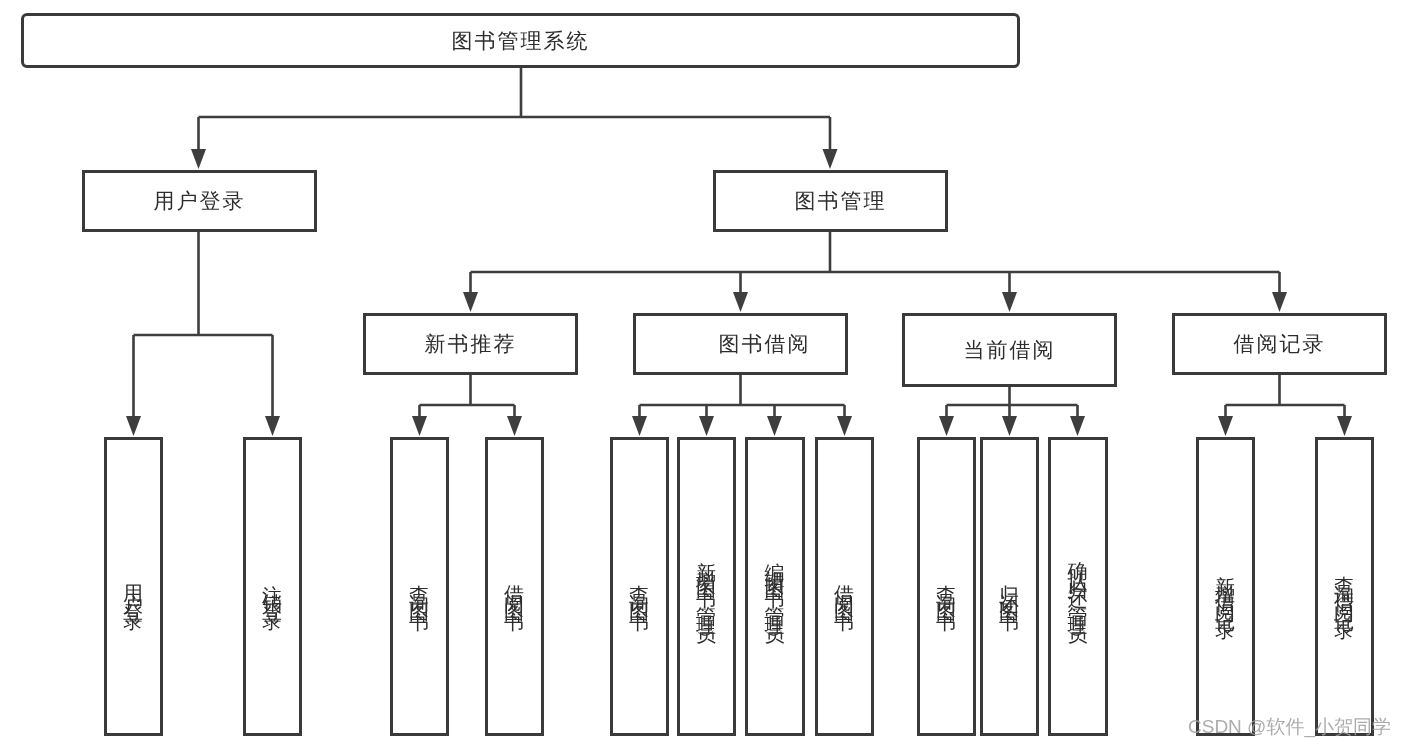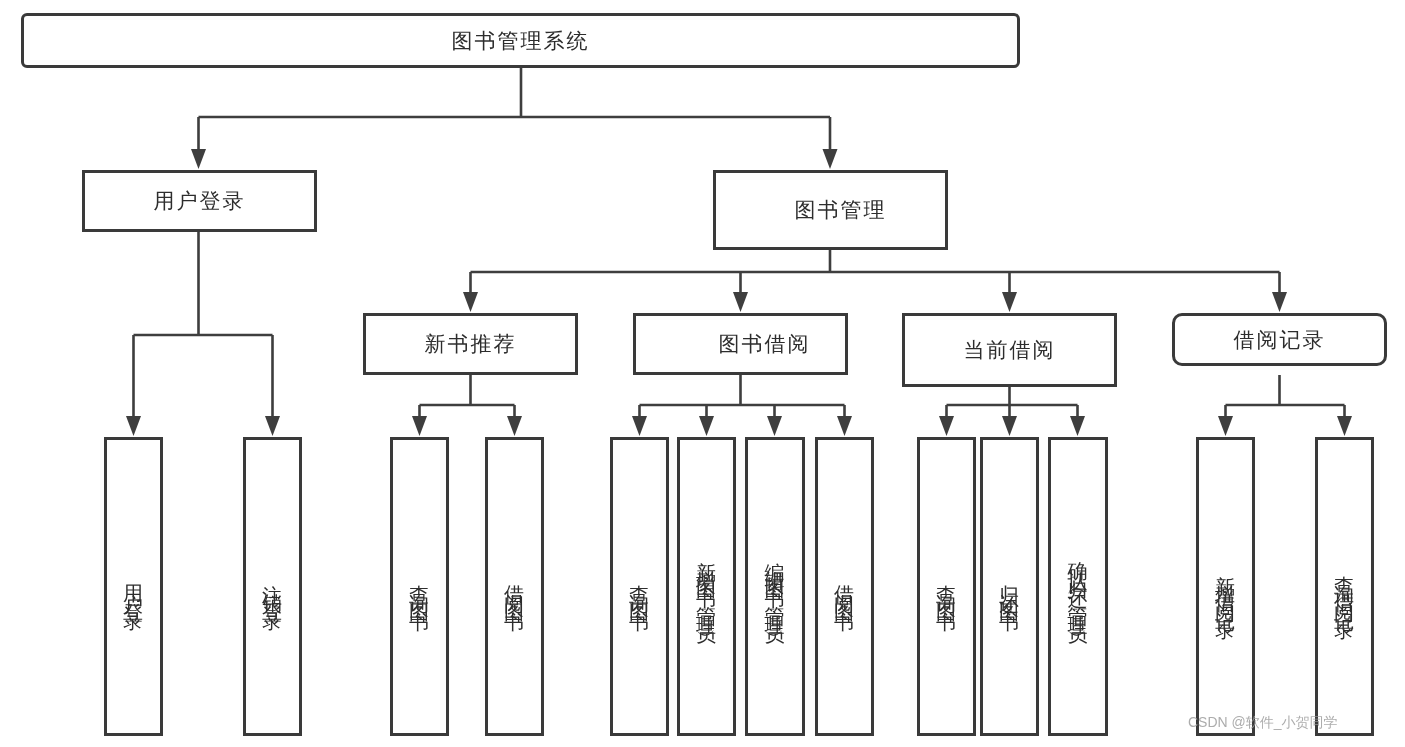--- a/index.html
+++ b/index.html
@@ -41,21 +41,21 @@
     writing-mode: vertical-rl;
     text-orientation: mixed;
     font-size: 20px;
     letter-spacing: 9px;
     line-height: 1;
   }
   .watermark {
     position: absolute;
     left: 1188px;
     top: 714px;
-    font-size: 14px;
+    font-size: 19px;
     color: rgba(158, 158, 158, 0.85);
     white-space: nowrap;
     z-index: 5;
   }
 </style>
 </head>
 <body>
 
 <div id="canvas">
 
@@ -96,26 +96,26 @@
       <polygon points="1002,416 1017,416 1009.5,436"></polygon>
       <polygon points="1070,416 1085,416 1077.5,436"></polygon>
       <polygon points="1218,416 1233,416 1225.5,436"></polygon>
       <polygon points="1337,416 1352,416 1344.5,436"></polygon>
     </g>
   </svg>
 
   <div class="node h" style="left:21px; top:13px; width:999px; height:55px;border-radius:6px;">图书管理系统</div>
 
   <div class="node h" style="left:82px; top:170px; width:235px; height:62px;">用户登录</div>
-  <div class="node h" style="left:713px; top:170px; width:235px; height:80px;padding-left:20px;">图书管理</div>
+  <div class="node h" style="left:713px; top:170px; width:235px; height:62px;padding-left:20px;">图书管理</div>
 
   <div class="node h" style="left:363px; top:313px; width:215px; height:62px;">新书推荐</div>
   <div class="node h" style="left:633px; top:313px; width:215px; height:62px;padding-left:48px;">图书借阅</div>
   <div class="node h" style="left:902px; top:313px; width:215px; height:74px;">当前借阅</div>
-  <div class="node h" style="left:1172px; top:313px; width:215px; height:53px;border-radius:10px;">借阅记录</div>
+  <div class="node h" style="left:1172px; top:313px; width:215px; height:62px;">借阅记录</div>
 
   <div class="node v" style="left:104px; top:437px; width:59px; height:299px;">用户登录</div>
   <div class="node v" style="left:243px; top:437px; width:59px; height:299px;">注销登录</div>
 
   <div class="node v" style="left:390px; top:437px; width:59px; height:299px;">查询图书</div>
   <div class="node v" style="left:485px; top:437px; width:59px; height:299px;">借阅图书</div>
 
   <div class="node v" style="left:610px; top:437px; width:59px; height:299px;">查询图书</div>
   <div class="node v" style="left:677px; top:437px; width:59px; height:299px;">新增图书（管理员）</div>
   <div class="node v" style="left:745px; top:437px; width:60px; height:299px;">编辑图书（管理员）</div>

